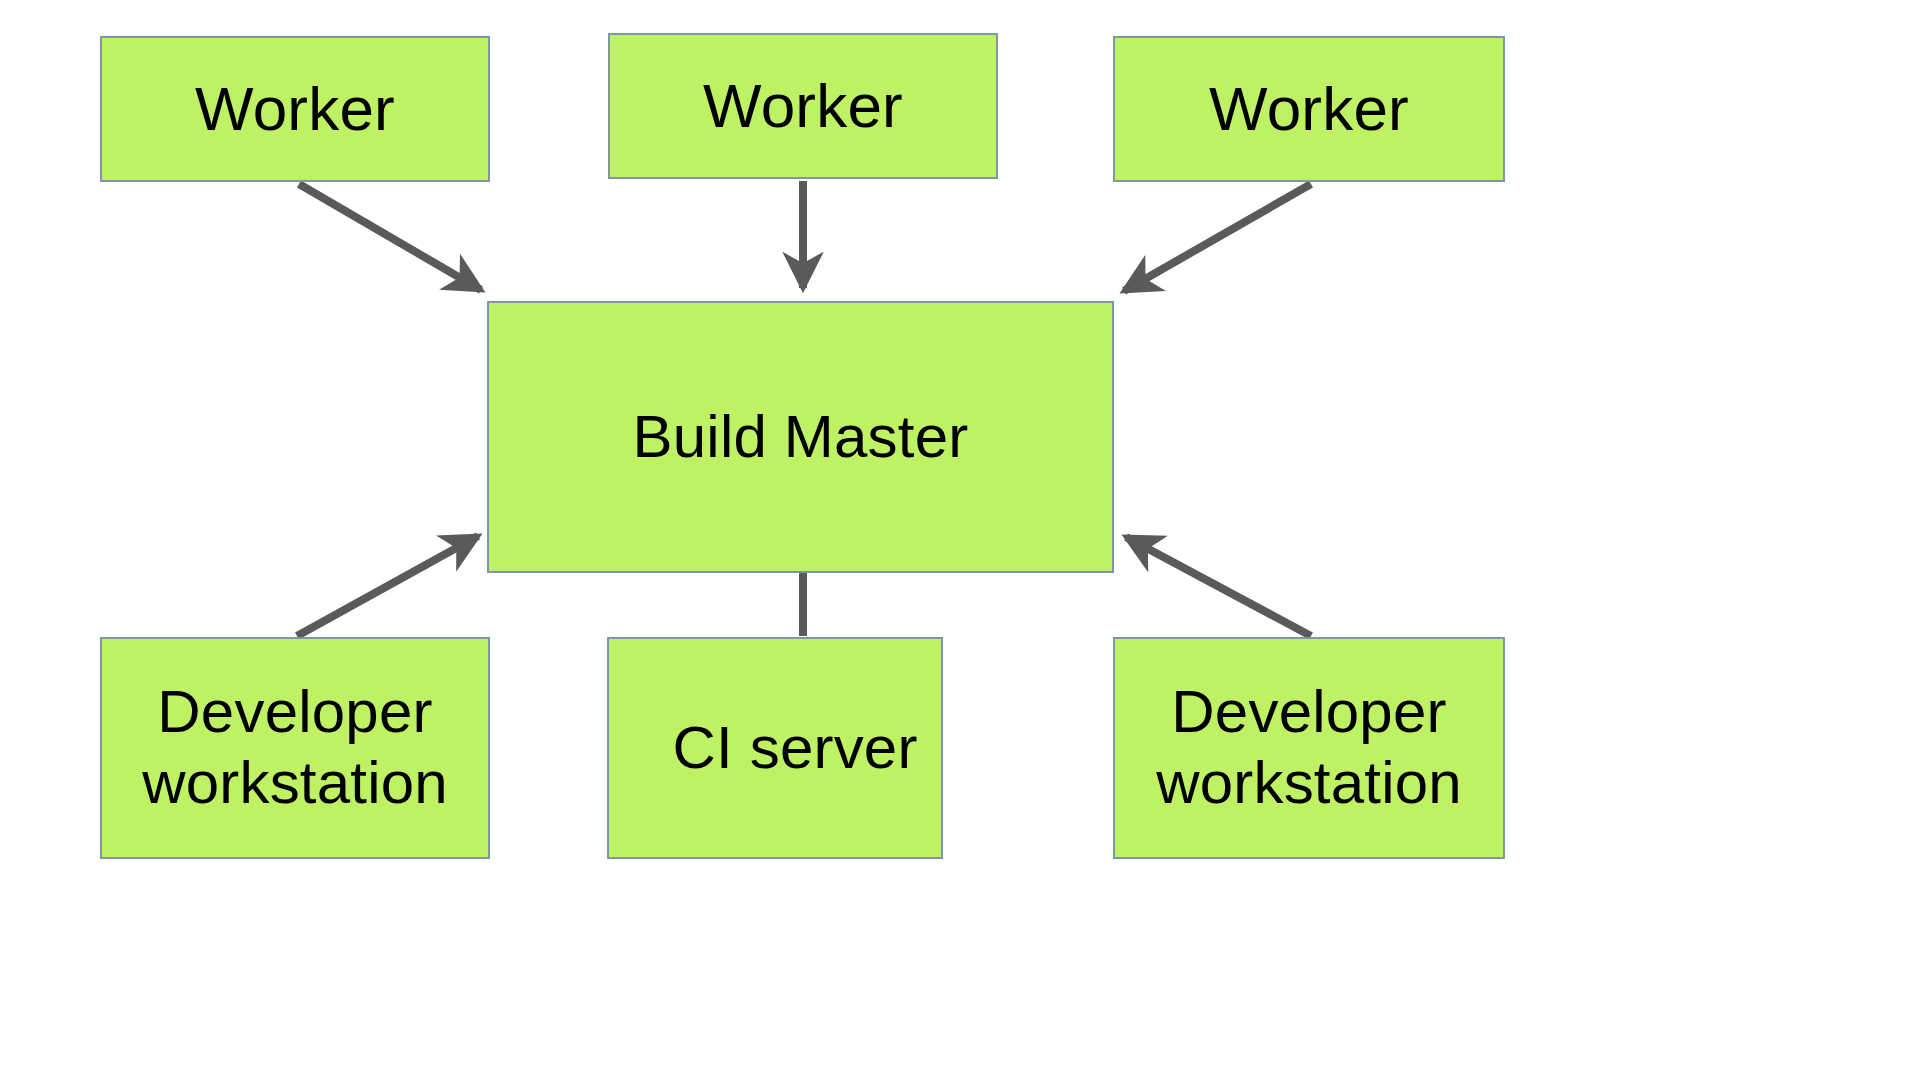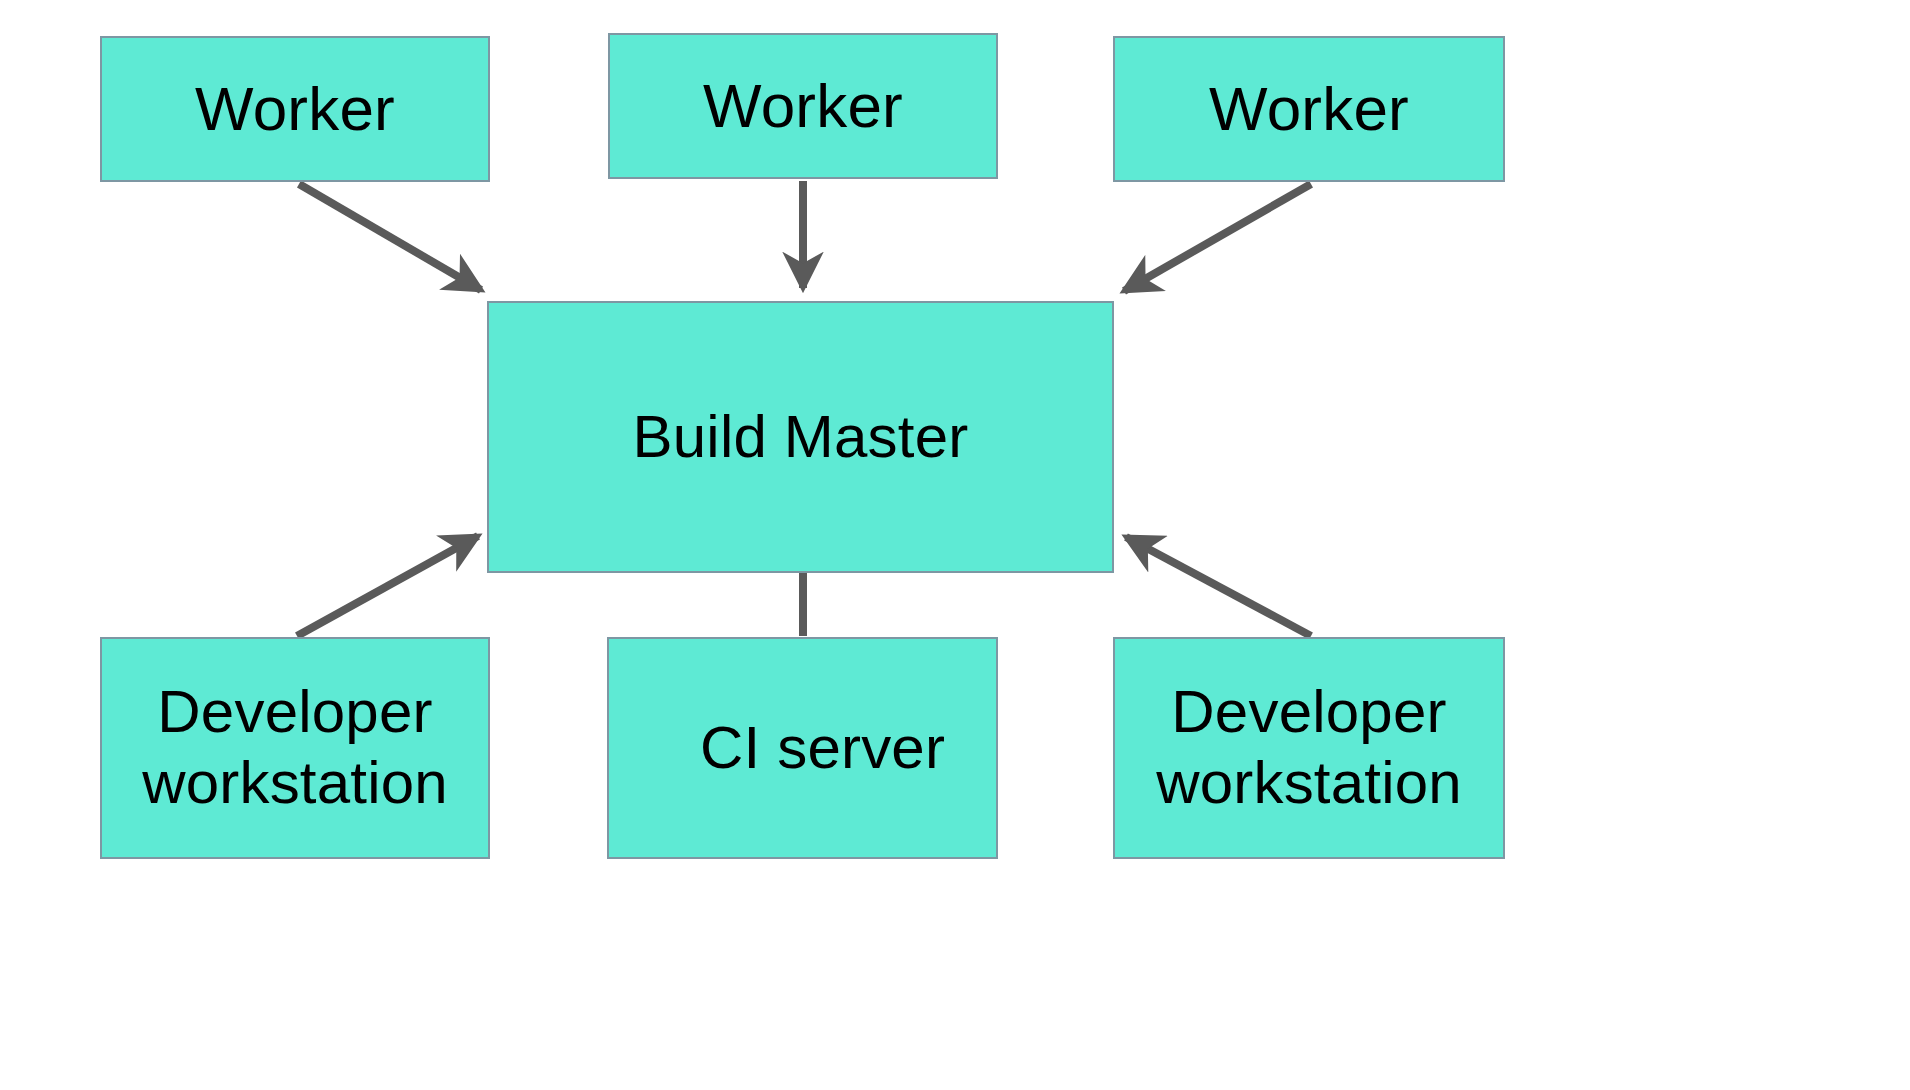--- a/index.html
+++ b/index.html
@@ -21,21 +21,21 @@
     position: absolute;
     left: 0;
     top: 0;
     width: 1910px;
     height: 1090px;
     pointer-events: none;
   }
   .node {
     position: absolute;
     box-sizing: border-box;
-    background: #5eead4;
+    background: #bef264;
     border: 2px solid #7e97a3;
     display: flex;
     align-items: center;
     justify-content: center;
     text-align: center;
     color: #000000;
     line-height: 1.18;
     letter-spacing: 0.2px;
     z-index: 2;
   }
@@ -43,21 +43,21 @@
     display: block;
     white-space: pre-line;
     padding: 0 10px;
   }
   
   #node-worker-1 { left: 100px;  top: 36px;  width: 390px; height: 146px; font-size: 62px; }
   #node-worker-2 { left: 608px;  top: 33px;  width: 390px; height: 146px; font-size: 62px; }
   #node-worker-3 { left: 1113px; top: 36px;  width: 392px; height: 146px; font-size: 62px; }
   #node-build-master { left: 487px; top: 301px; width: 627px; height: 272px; font-size: 60px; }
   #node-dev-ws-left  { left: 100px;  top: 637px; width: 390px; height: 222px; font-size: 60px; }
-  #node-ci-server    { left: 607px;  top: 637px; width: 391px; height: 222px; font-size: 60px; padding-left: 40px; }
+  #node-ci-server    { left: 607px;  top: 637px; width: 336px; height: 222px; font-size: 60px; padding-left: 40px; }
   #node-dev-ws-right { left: 1113px; top: 637px; width: 392px; height: 222px; font-size: 60px; }
 </style>
 </head>
 <body>
 
 <div id="diagram-canvas">
 
   <svg id="edge-layer" viewBox="0 0 1910 1090" width="1910" height="1090" xmlns="http://www.w3.org/2000/svg">
     <defs>
       <marker id="arrowhead" markerWidth="5.2" markerHeight="5.2" refX="4.55" refY="2.6" orient="auto" markerUnits="strokeWidth">

